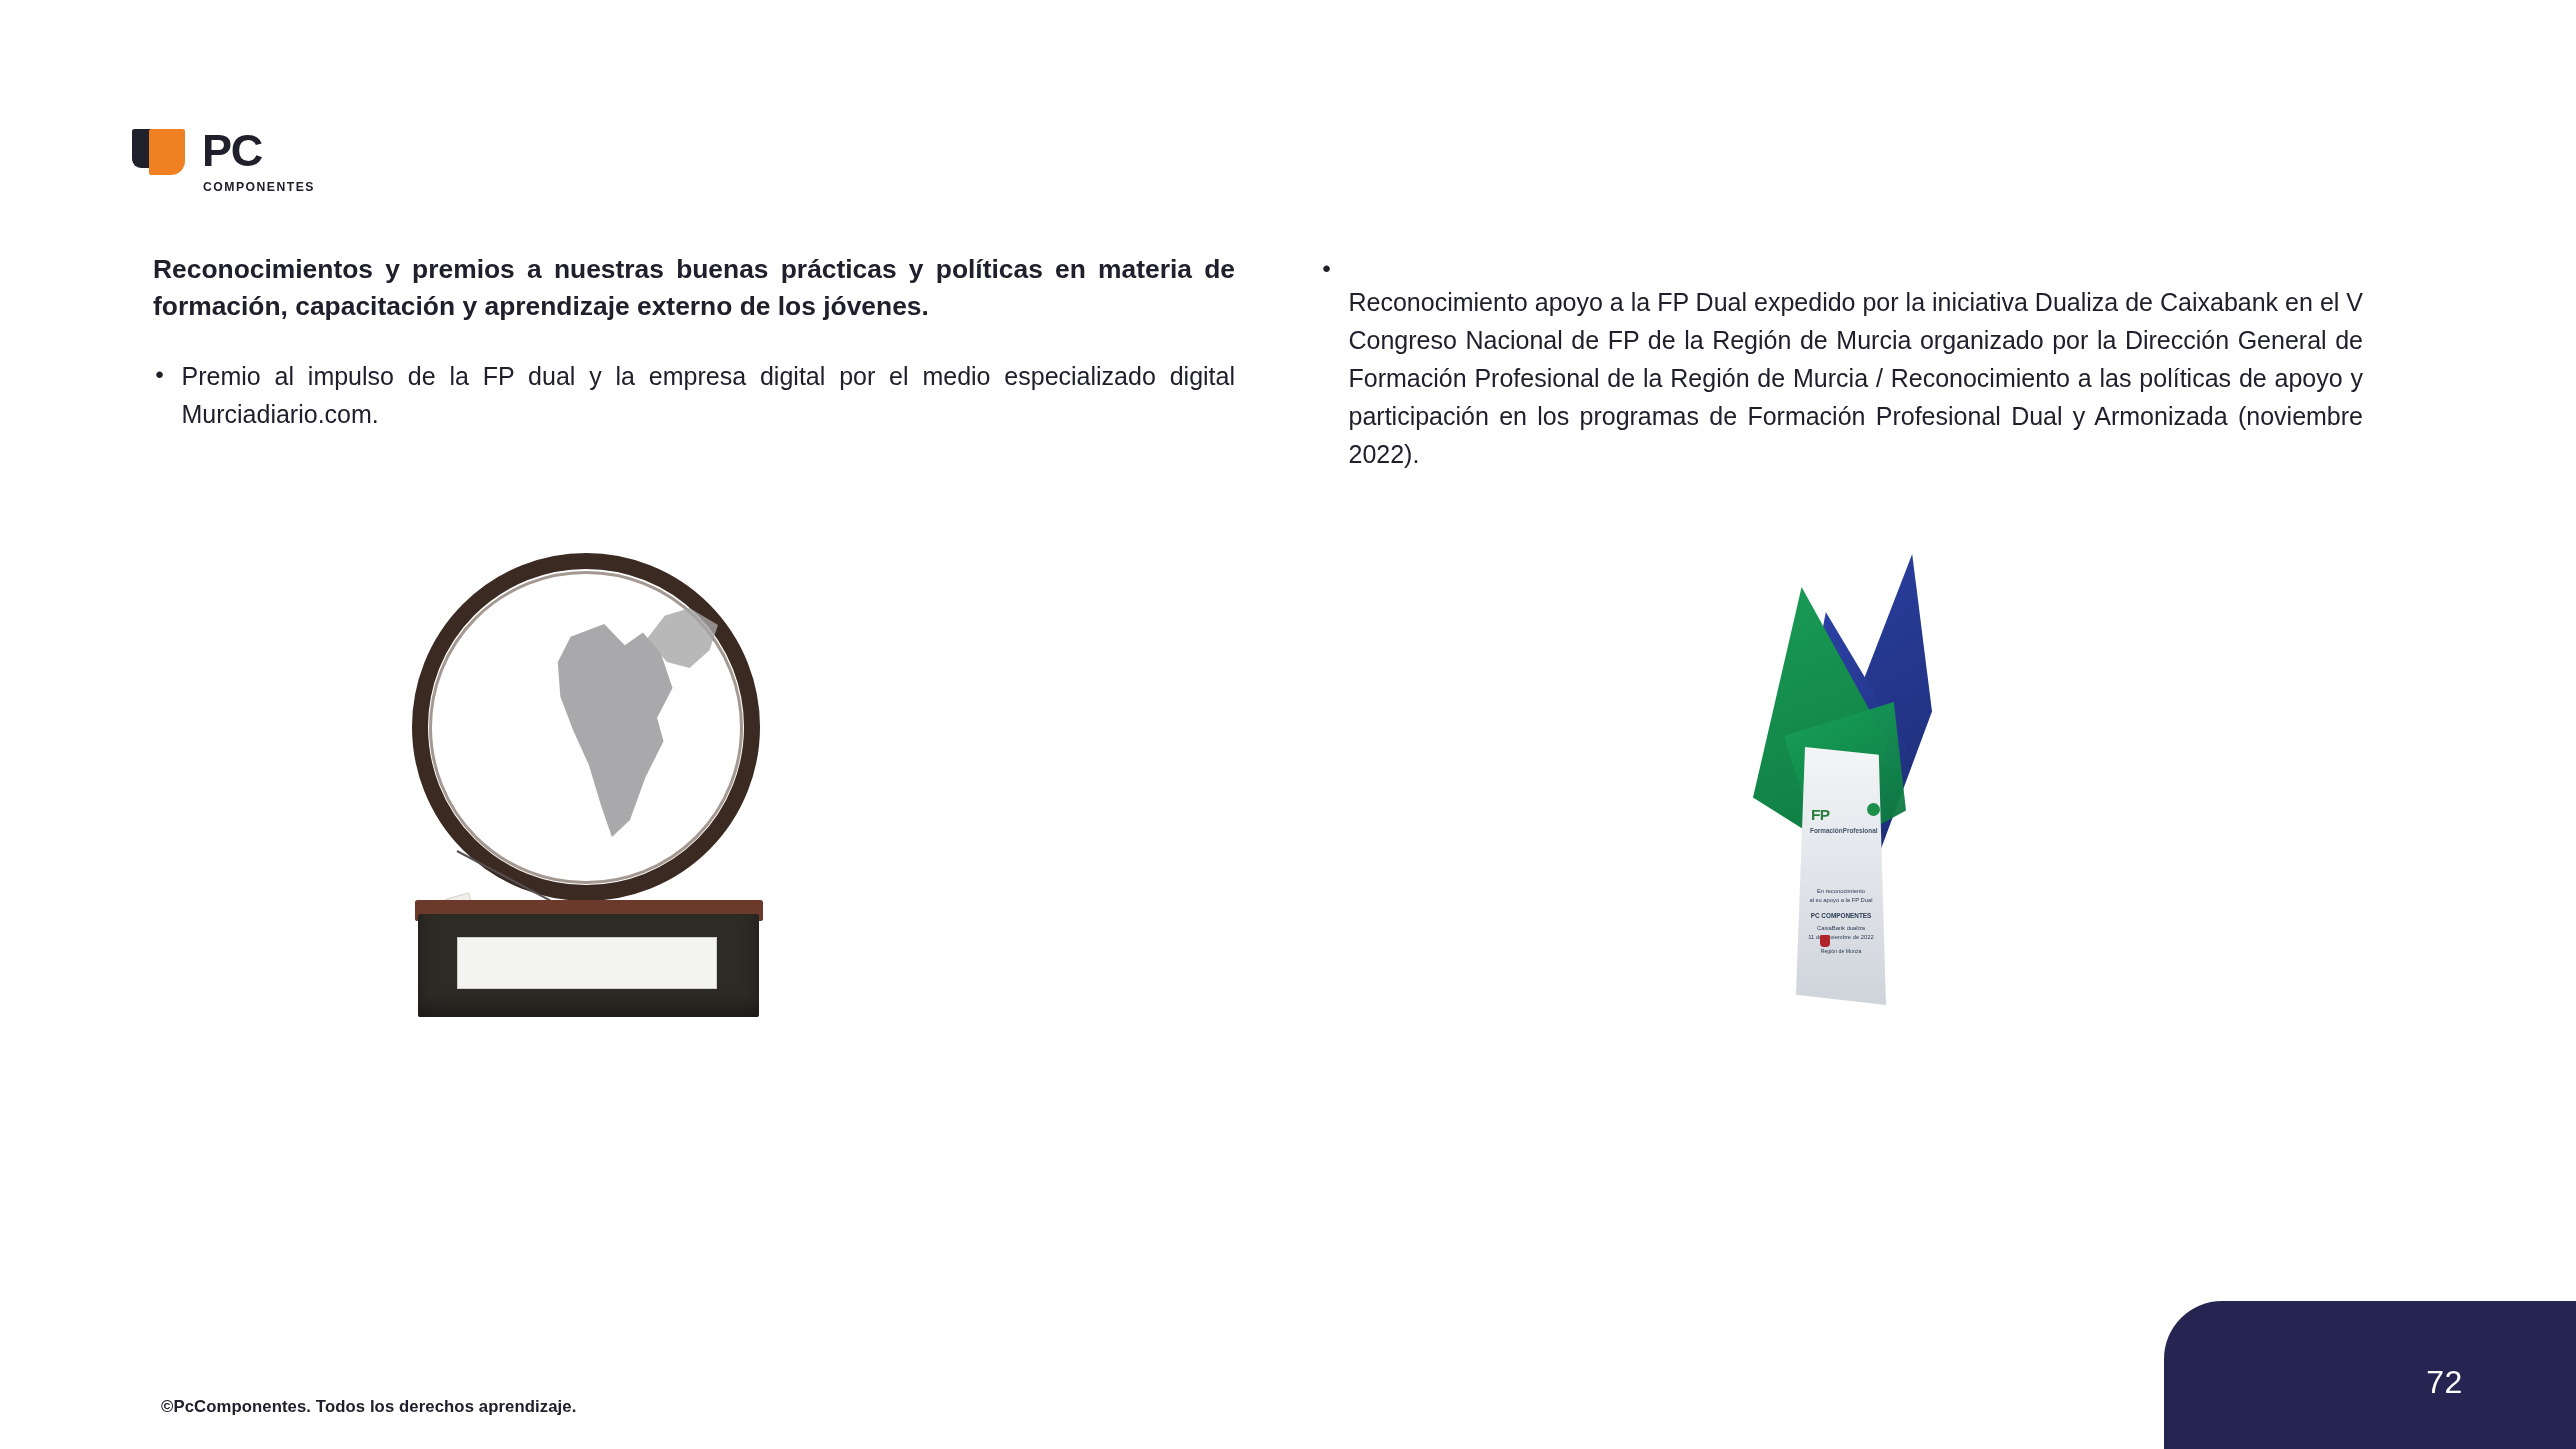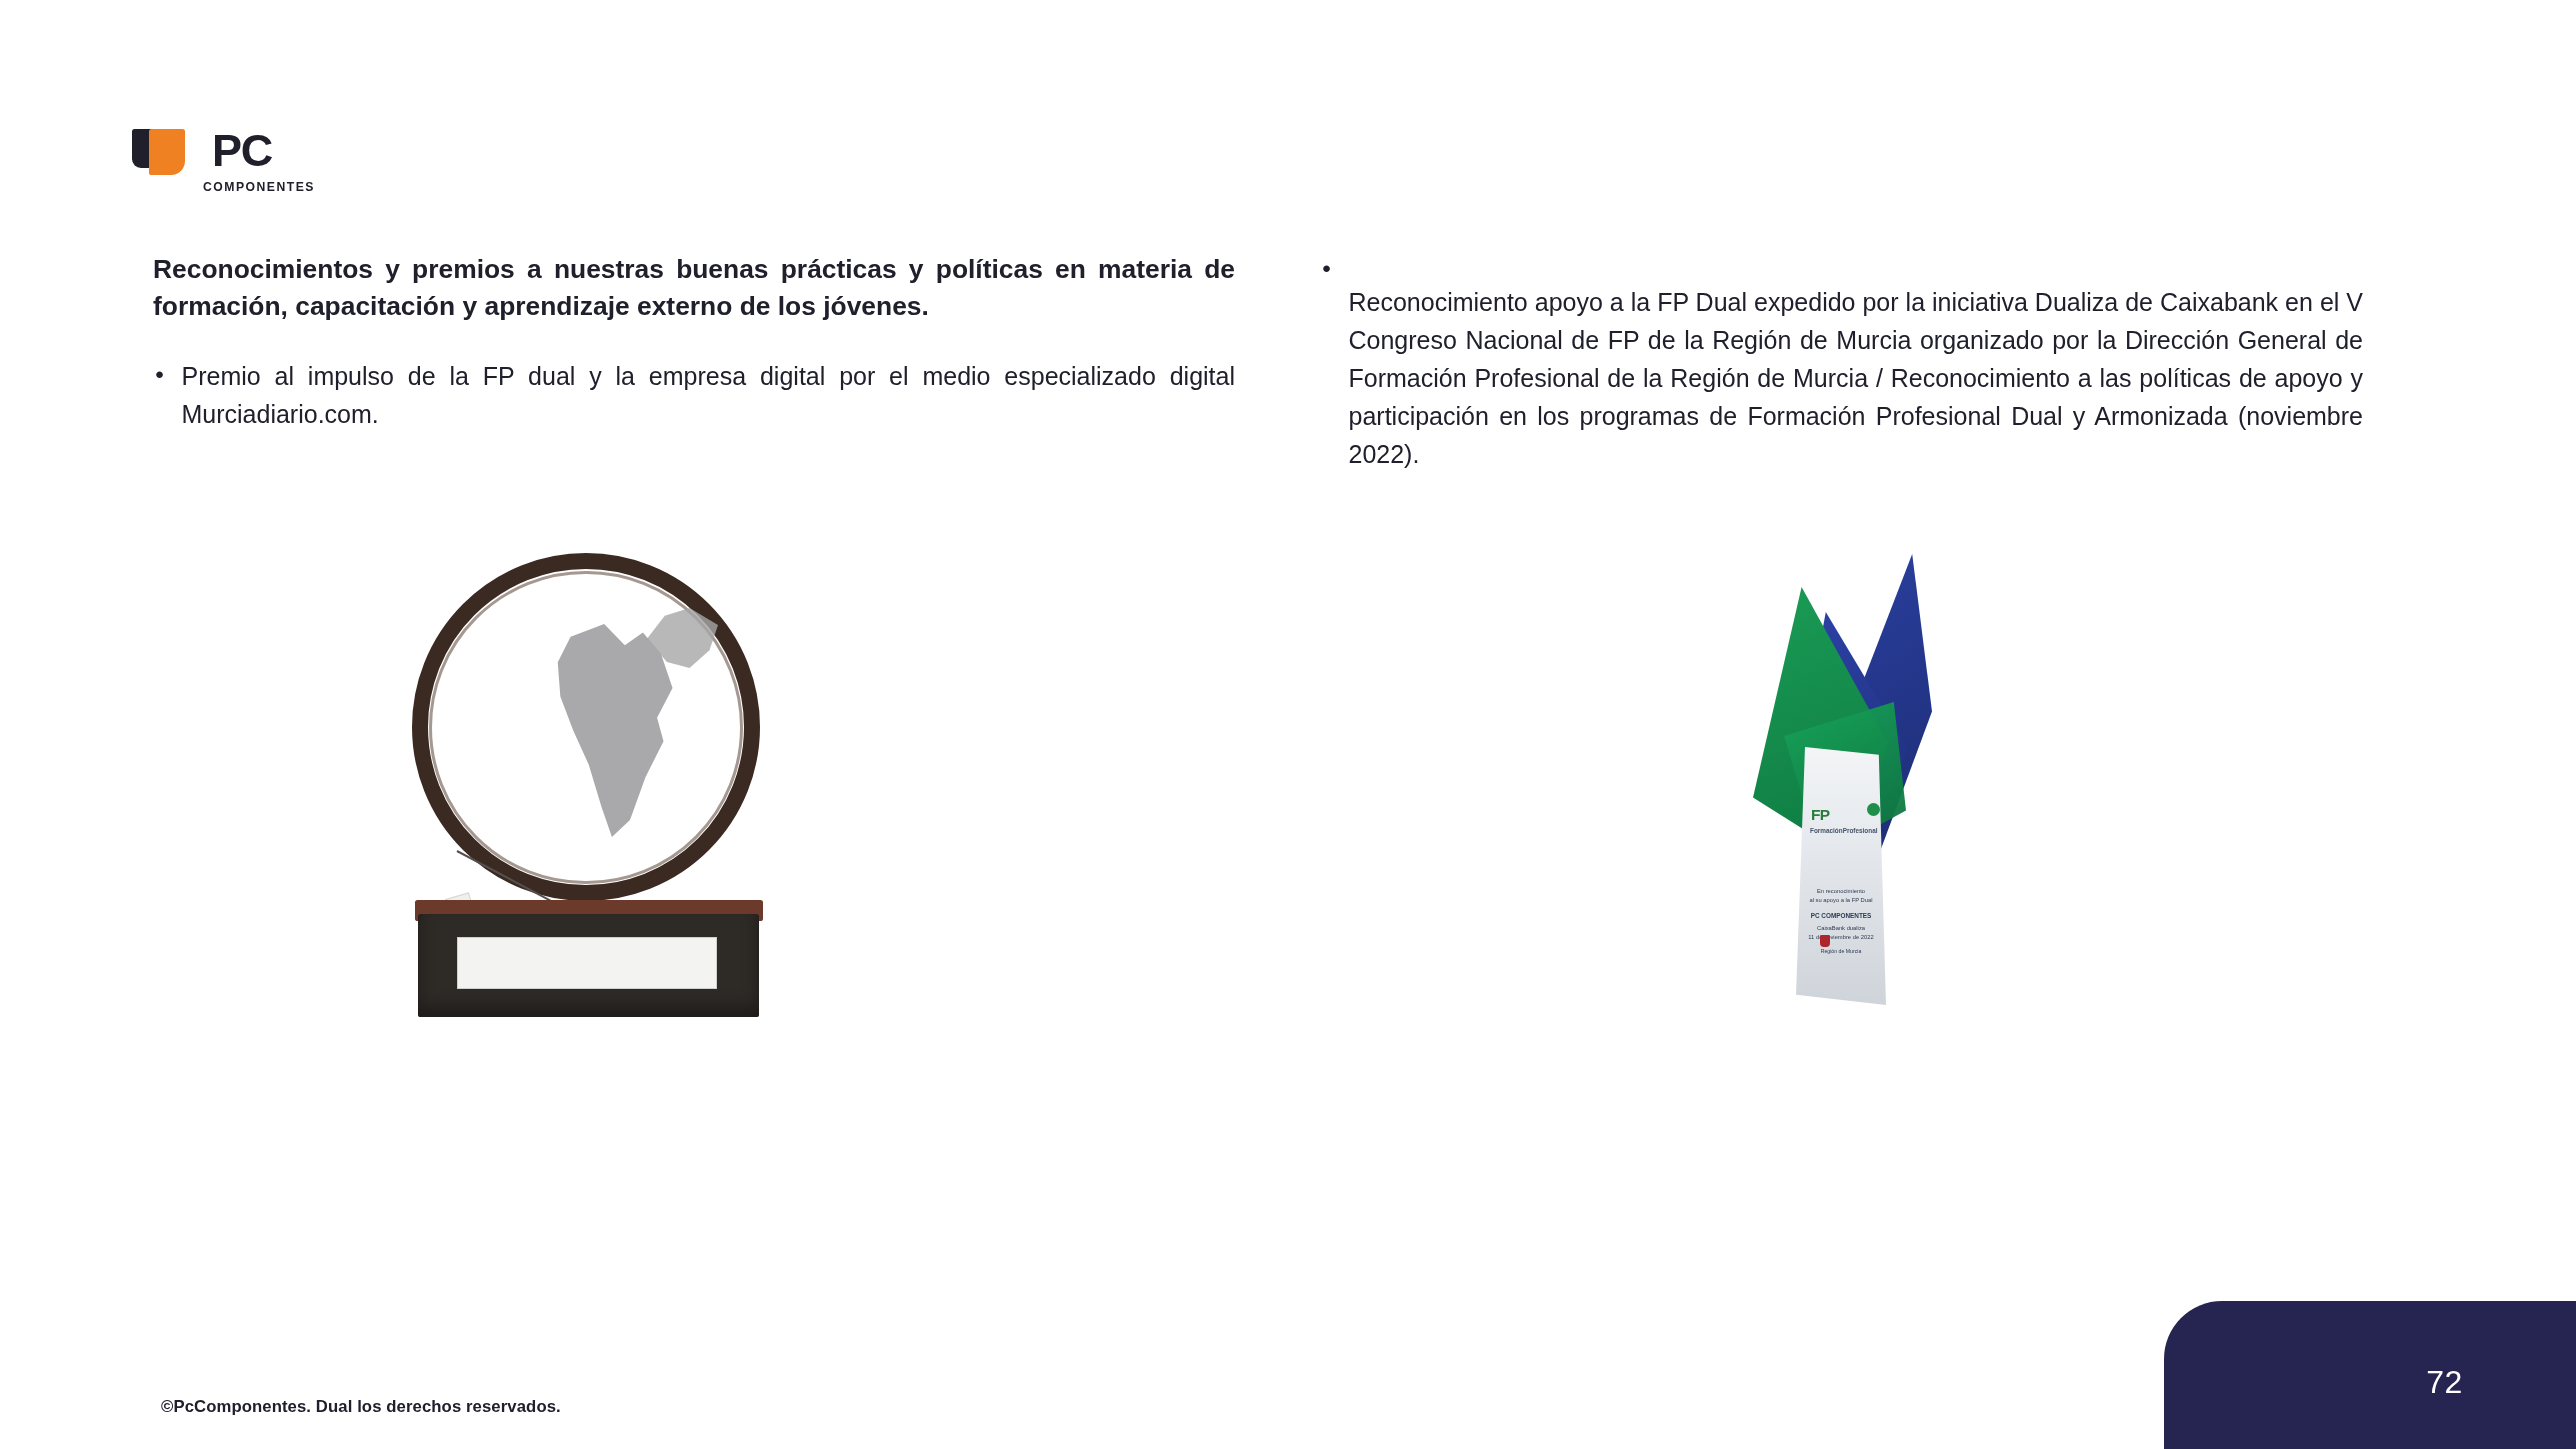--- a/index.html
+++ b/index.html
@@ -47,21 +47,21 @@
     position: absolute;
     left: 16.7px;
     top: 0;
     width: 36px;
     height: 46px;
     background: #f08122;
     border-radius: 2.6px 2.6px 14px 2.6px;
   }
   .logo-pc {
     position: absolute;
-    left: 80px;
+    left: 70px;
     top: -1.3px;
     font-size: 45px;
     font-weight: bold;
     letter-spacing: -1.3px;
     color: #20202d;
     font-family: "Liberation Sans", sans-serif;
   }
   .logo-sub {
     position: absolute;
     left: 71px;
@@ -398,18 +398,18 @@
     <div class="plate-fp-sub">FormaciónProfesional</div>
     <div class="plate-line" style="top:334px;">En reconocimiento</div>
     <div class="plate-line" style="top:343px;">al su apoyo a la FP Dual</div>
     <div class="plate-line" style="top:358px;font-weight:bold;font-size:6.4px;">PC COMPONENTES</div>
     <div class="plate-line" style="top:371px;">CaixaBank   dualiza</div>
     <div class="plate-line" style="top:380px;">11 de noviembre de 2022</div>
     <div class="plate-shield"></div>
     <div class="plate-line" style="top:394px;font-size:5.2px;">Región de Murcia</div>
   </div>
 
-  <div class="footer-text">©PcComponentes. Dual los derechos reservados.</div>
+  <div class="footer-text">©PcComponentes. Todos los derechos aprendizaje.</div>
   <div class="page-shape"></div>
   <div class="page-number">72</div>
 
 </div>
 
 
 </body></html>

